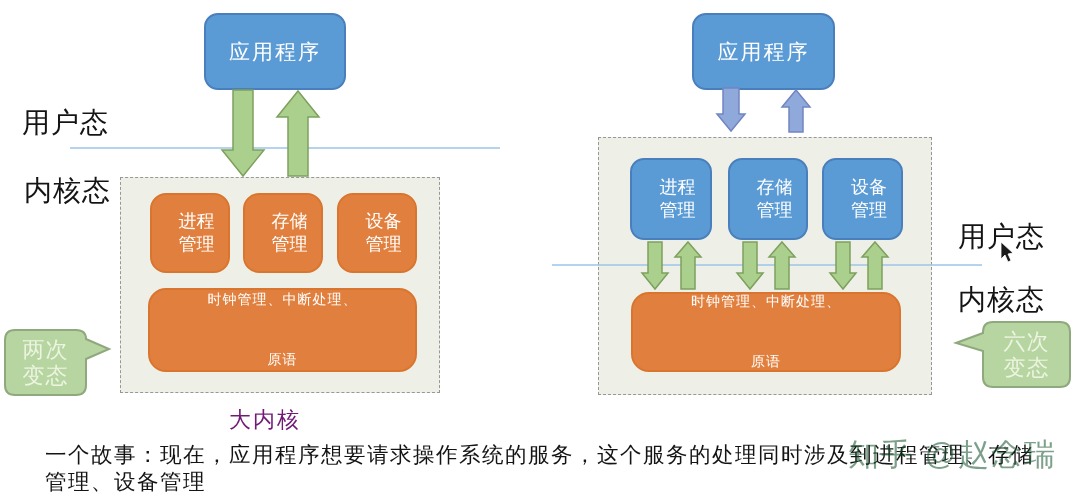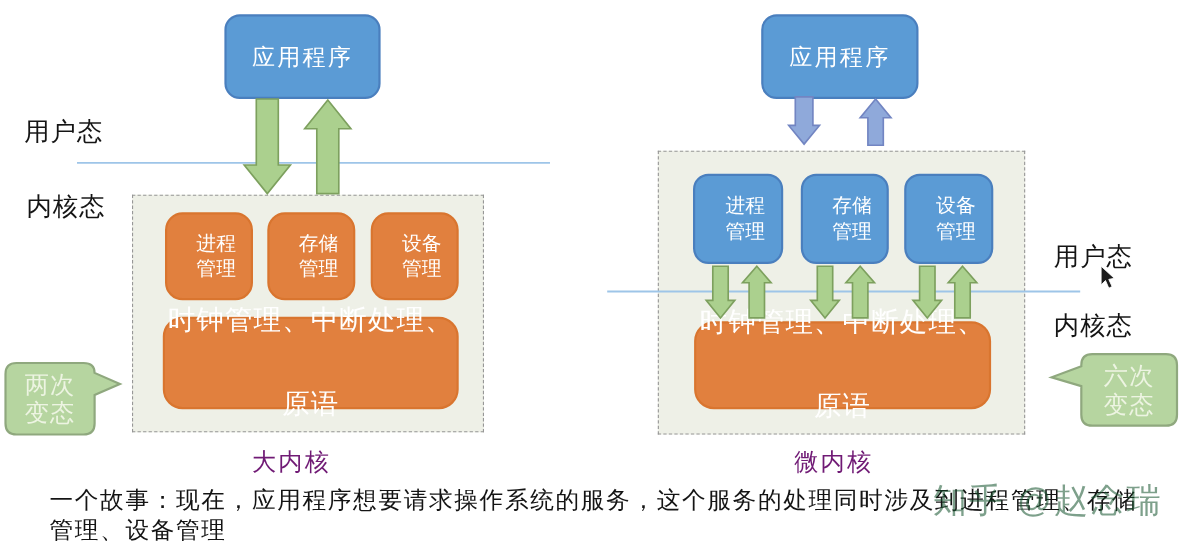--- a/index.html
+++ b/index.html
@@ -17,27 +17,27 @@
   }
   .app-box{font-size:21px;letter-spacing:2px;}
   
   .box-orange{
     background:#e1803e;border:2px solid #d9752f;border-radius:16px;
     color:#fff;display:flex;align-items:center;justify-content:center;
     text-align:center;box-sizing:border-box;z-index:3;
   }
   .module{font-size:18px;line-height:1.28;padding-left:13px;}
   .module .wrap2{display:inline-block;width:2.25em;}
-  .core-box{border-radius:18px;flex-direction:column;font-size:25px;line-height:1.45;letter-spacing:1px;gap:40px;}
+  .core-box{border-radius:18px;flex-direction:column;font-size:14px;line-height:1.45;letter-spacing:1px;gap:40px;}
   
   .panel{
     background:#eef0e7;border:1.5px dashed #979797;box-sizing:border-box;z-index:1;
   }
   
-  .lbl{color:#141414;font-size:23px;letter-spacing:1px;z-index:4;}
+  .lbl{color:#141414;font-size:28px;letter-spacing:1px;z-index:4;}
   .caption{color:#701a75;font-size:22px;letter-spacing:2px;text-align:center;z-index:4;}
   
   .bubble-text{
     color:#edf4e2;font-size:22px;line-height:1.18;letter-spacing:1px;
     display:flex;flex-direction:column;align-items:center;justify-content:center;
     text-align:center;z-index:6;
   }
   
   .story{color:#141414;font-size:21.5px;letter-spacing:1.5px;white-space:nowrap;z-index:2;}
   .watermark{
@@ -96,21 +96,20 @@
   </div>
   <div class="abs box-blue module" style="left:822px;top:158px;width:81px;height:82px;">
     <span class="wrap2">设备管理</span>
   </div>
 
   <div class="abs box-orange core-box" style="left:631px;top:292px;width:270px;height:80px;">
     <div>时钟管理、中断处理、</div>
     <div>原语</div>
   </div>
 
-  <div class="abs caption" style="left:693px;top:405px;width:130px;">微内核</div>
 
   <div class="abs lbl" style="left:958px;top:218px;">用户态</div>
   <div class="abs lbl" style="left:958px;top:281px;">内核态</div>
 
   <div class="abs bubble-text" style="left:983px;top:322px;width:87px;height:65px;">
     <div>六次</div>
     <div>变态</div>
   </div>
 
   <div class="abs story" style="left:45px;top:440px;">一个故事：现在，应用程序想要请求操作系统的服务，这个服务的处理同时涉及到进程管理、存储</div>

